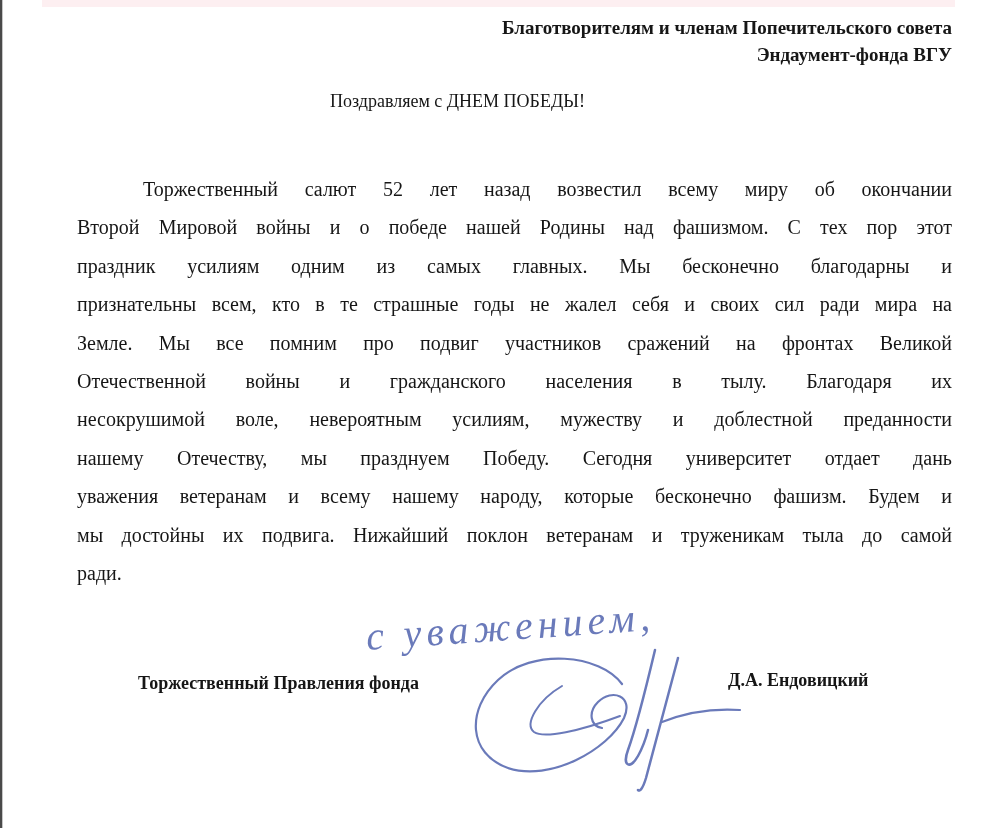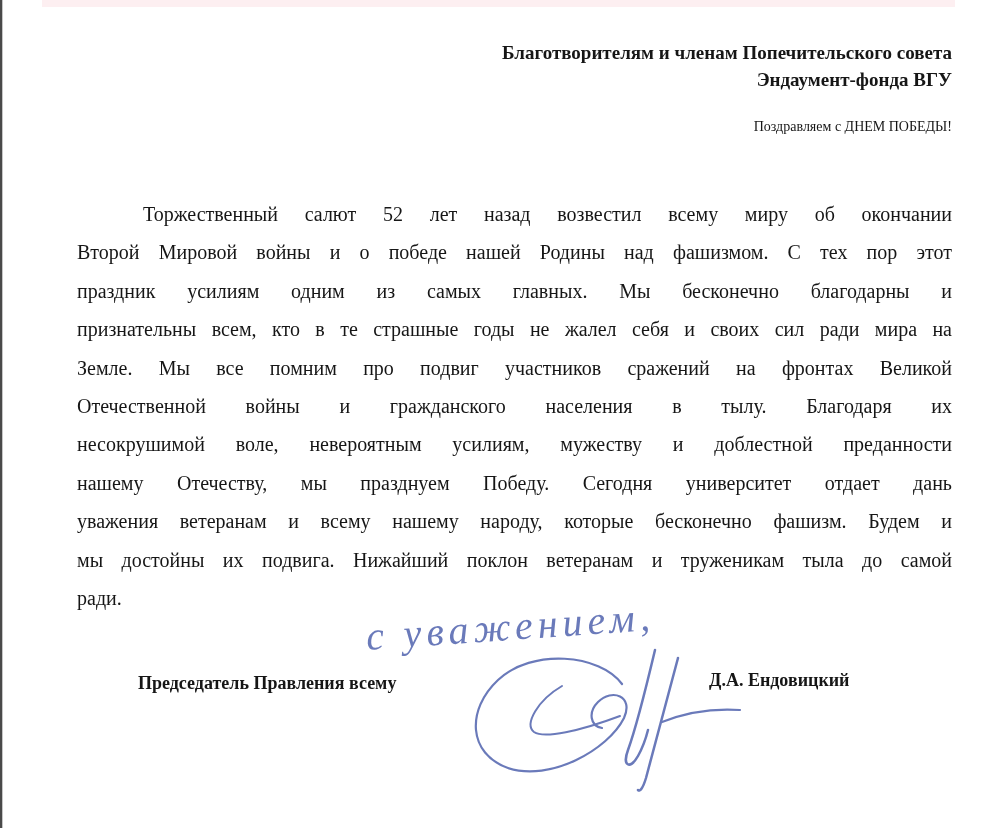--- a/index.html
+++ b/index.html
@@ -20,52 +20,51 @@
     background:linear-gradient(to right, var(--edge) 0 2px, #c6c6c6 2px 3px);
   }
   .top-band{
     position:absolute;left:42px;top:0;width:913px;height:7px;
     background:var(--top_band);
   }
   .content{
     position:absolute;left:77px;top:0;width:875px;
   }
   .recipient{
-    margin-top:39px;
+    margin-top:14px;
     text-align:right;
     font-weight:bold;
     font-size:19px;
     line-height:27px;
   }
   .title{
     margin-top:20px;
     margin-left:253px;
-    font-size:14px;
+    font-size:18px;
     line-height:27px;
     white-space:nowrap;
-    text-align:right;
   }
   .body-text{
     margin-top:55px;
     font-size:20px;
     line-height:38.4px;
   }
   .bline{
     text-align:justify;
     text-align-last:justify;
     white-space:normal;
   }
   .bline.first{ text-indent:66px; }
   .bline.last{ text-align-last:left; }
   .pos-label{
     position:absolute;left:138px;top:673px;
     font-weight:bold;font-size:18px;white-space:nowrap;
   }
   .name-label{
-    position:absolute;left:709px;top:670px;
+    position:absolute;left:728px;top:670px;
     font-weight:bold;font-size:18px;white-space:nowrap;
   }
   .handwriting{
     position:absolute;left:366px;top:613px;
     font-style:italic;
     font-size:40px;
     letter-spacing:5px;
     color:var(--ink);
     opacity:.85;
     transform:rotate(-4deg);
@@ -108,21 +107,21 @@
     <div class="bline">Отечественной войны и гражданского населения в тылу. Благодаря их</div>
     <div class="bline">несокрушимой воле, невероятным усилиям, мужеству и доблестной преданности</div>
     <div class="bline">нашему Отечеству, мы празднуем Победу. Сегодня университет отдает дань</div>
     <div class="bline">уважения ветеранам и всему нашему народу, которые бесконечно фашизм. Будем и</div>
     <div class="bline">мы достойны их подвига. Нижайший поклон ветеранам и труженикам тыла до самой</div>
     <div class="bline last">ради.</div>
   </div>
 
 </div>
 
-<div class="pos-label">Председатель Правления всему</div>
+<div class="pos-label">Торжественный Правления фонда</div>
 <div class="name-label">Д.А. Ендовицкий</div>
 
 <div class="handwriting">с уважением,</div>
 
 <svg class="signature" viewBox="0 0 310 170" xmlns="http://www.w3.org/2000/svg">
 
   <path d="M 172 56 C 150 26, 82 20, 48 52 C 16 82, 18 126, 58 140 C 100 154, 158 122, 174 90 C 184 68, 162 60, 148 74 C 138 84, 140 98, 152 100" stroke-width="2.2"></path>
 
   <path d="M 112 58 C 88 72, 74 96, 84 104 C 94 111, 130 103, 170 88" stroke-width="2"></path>
 

